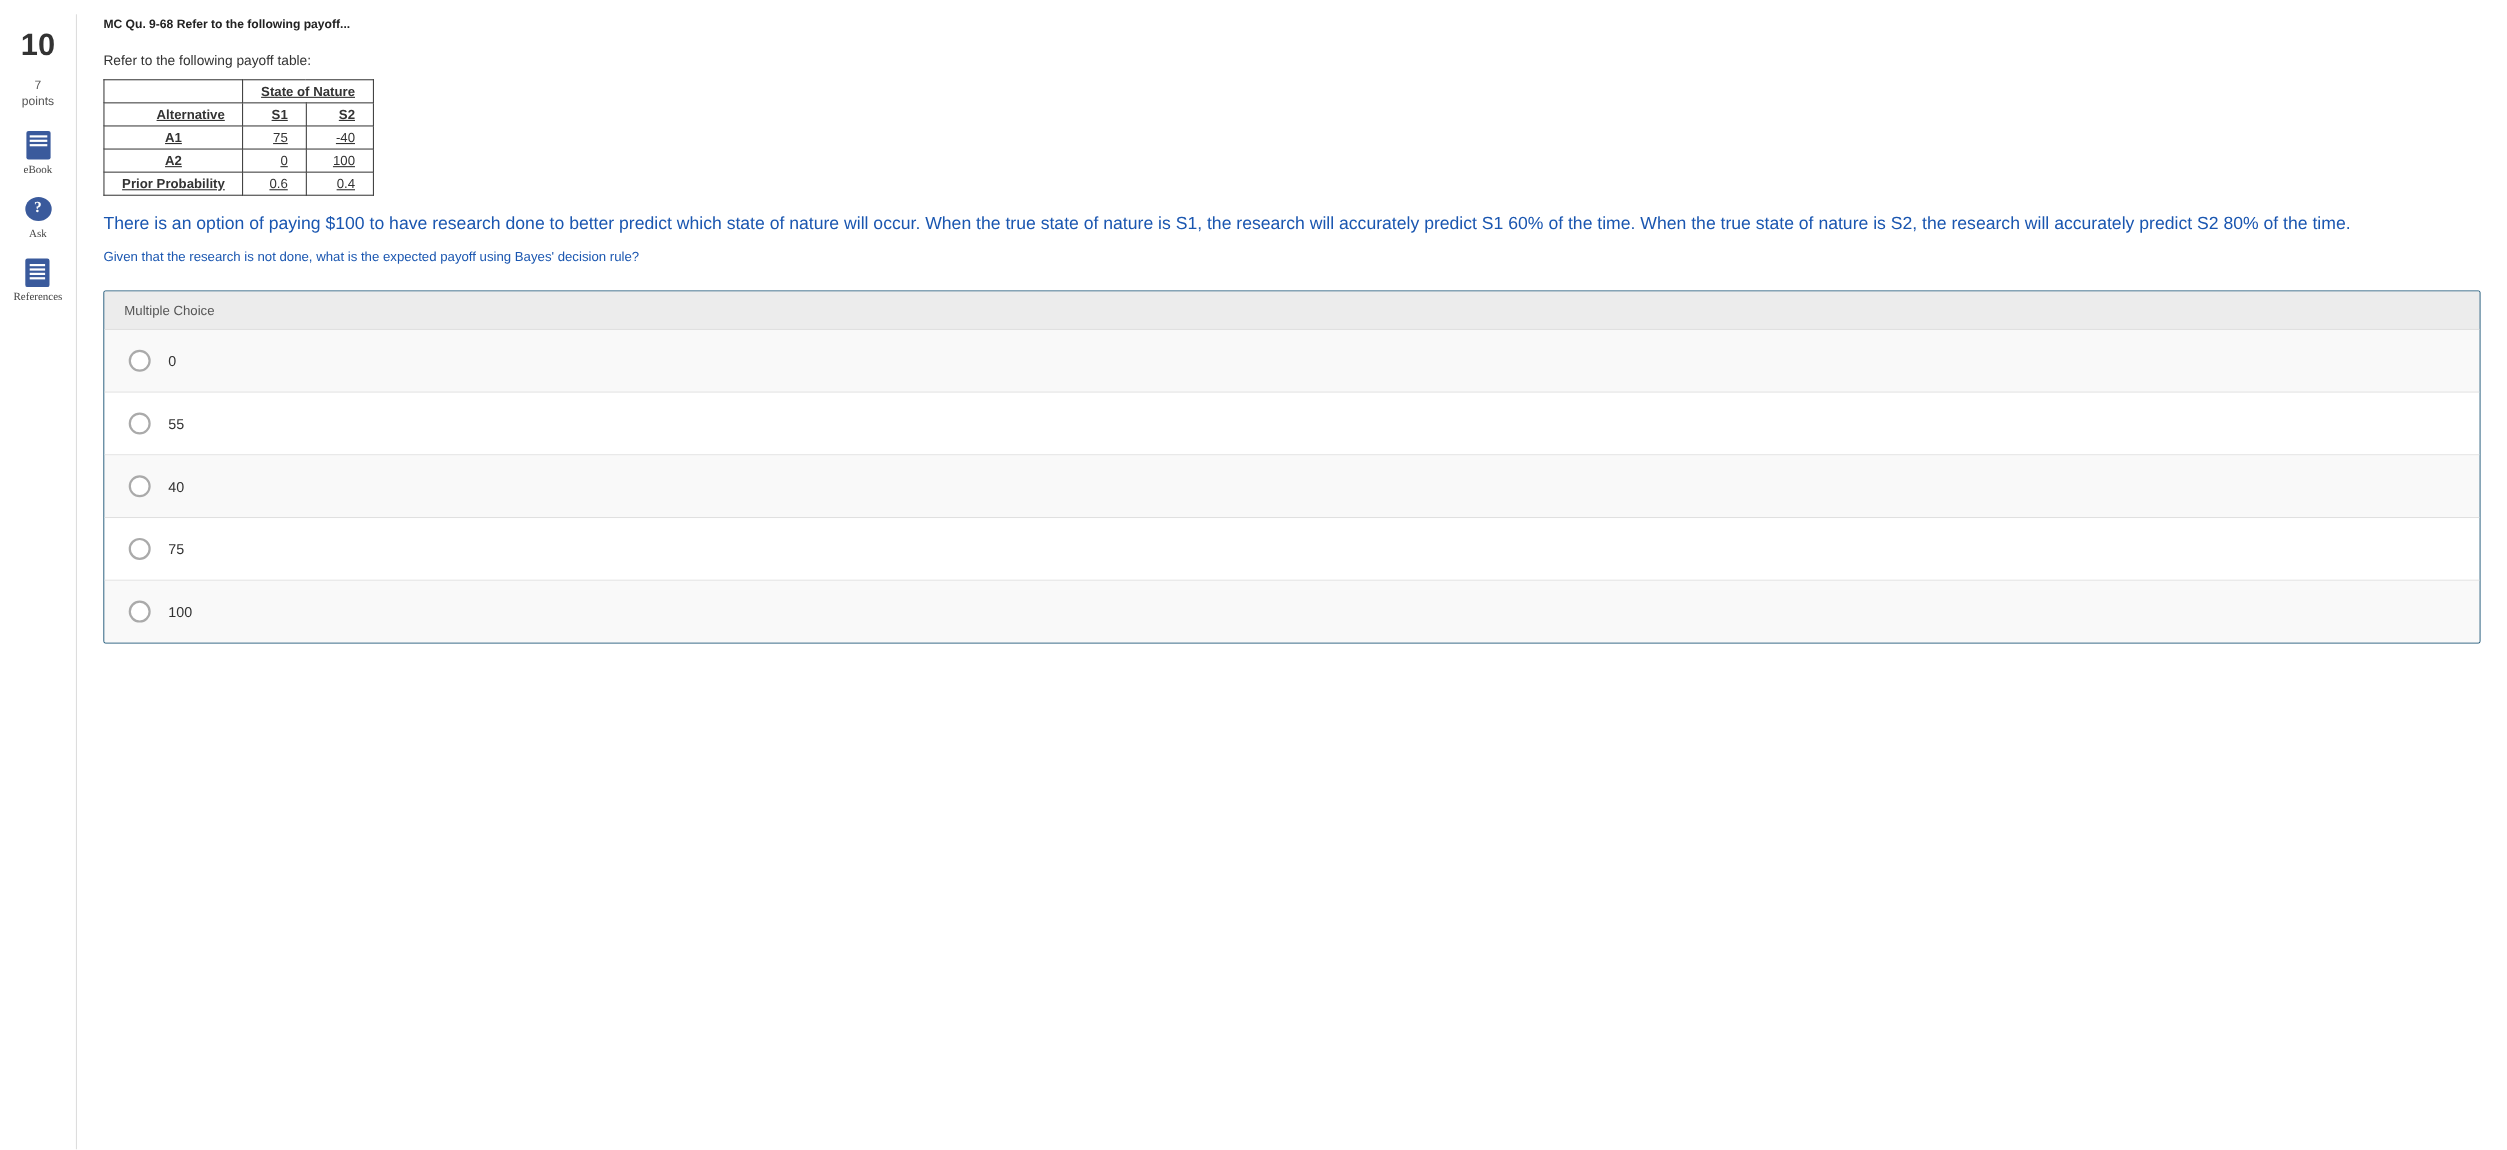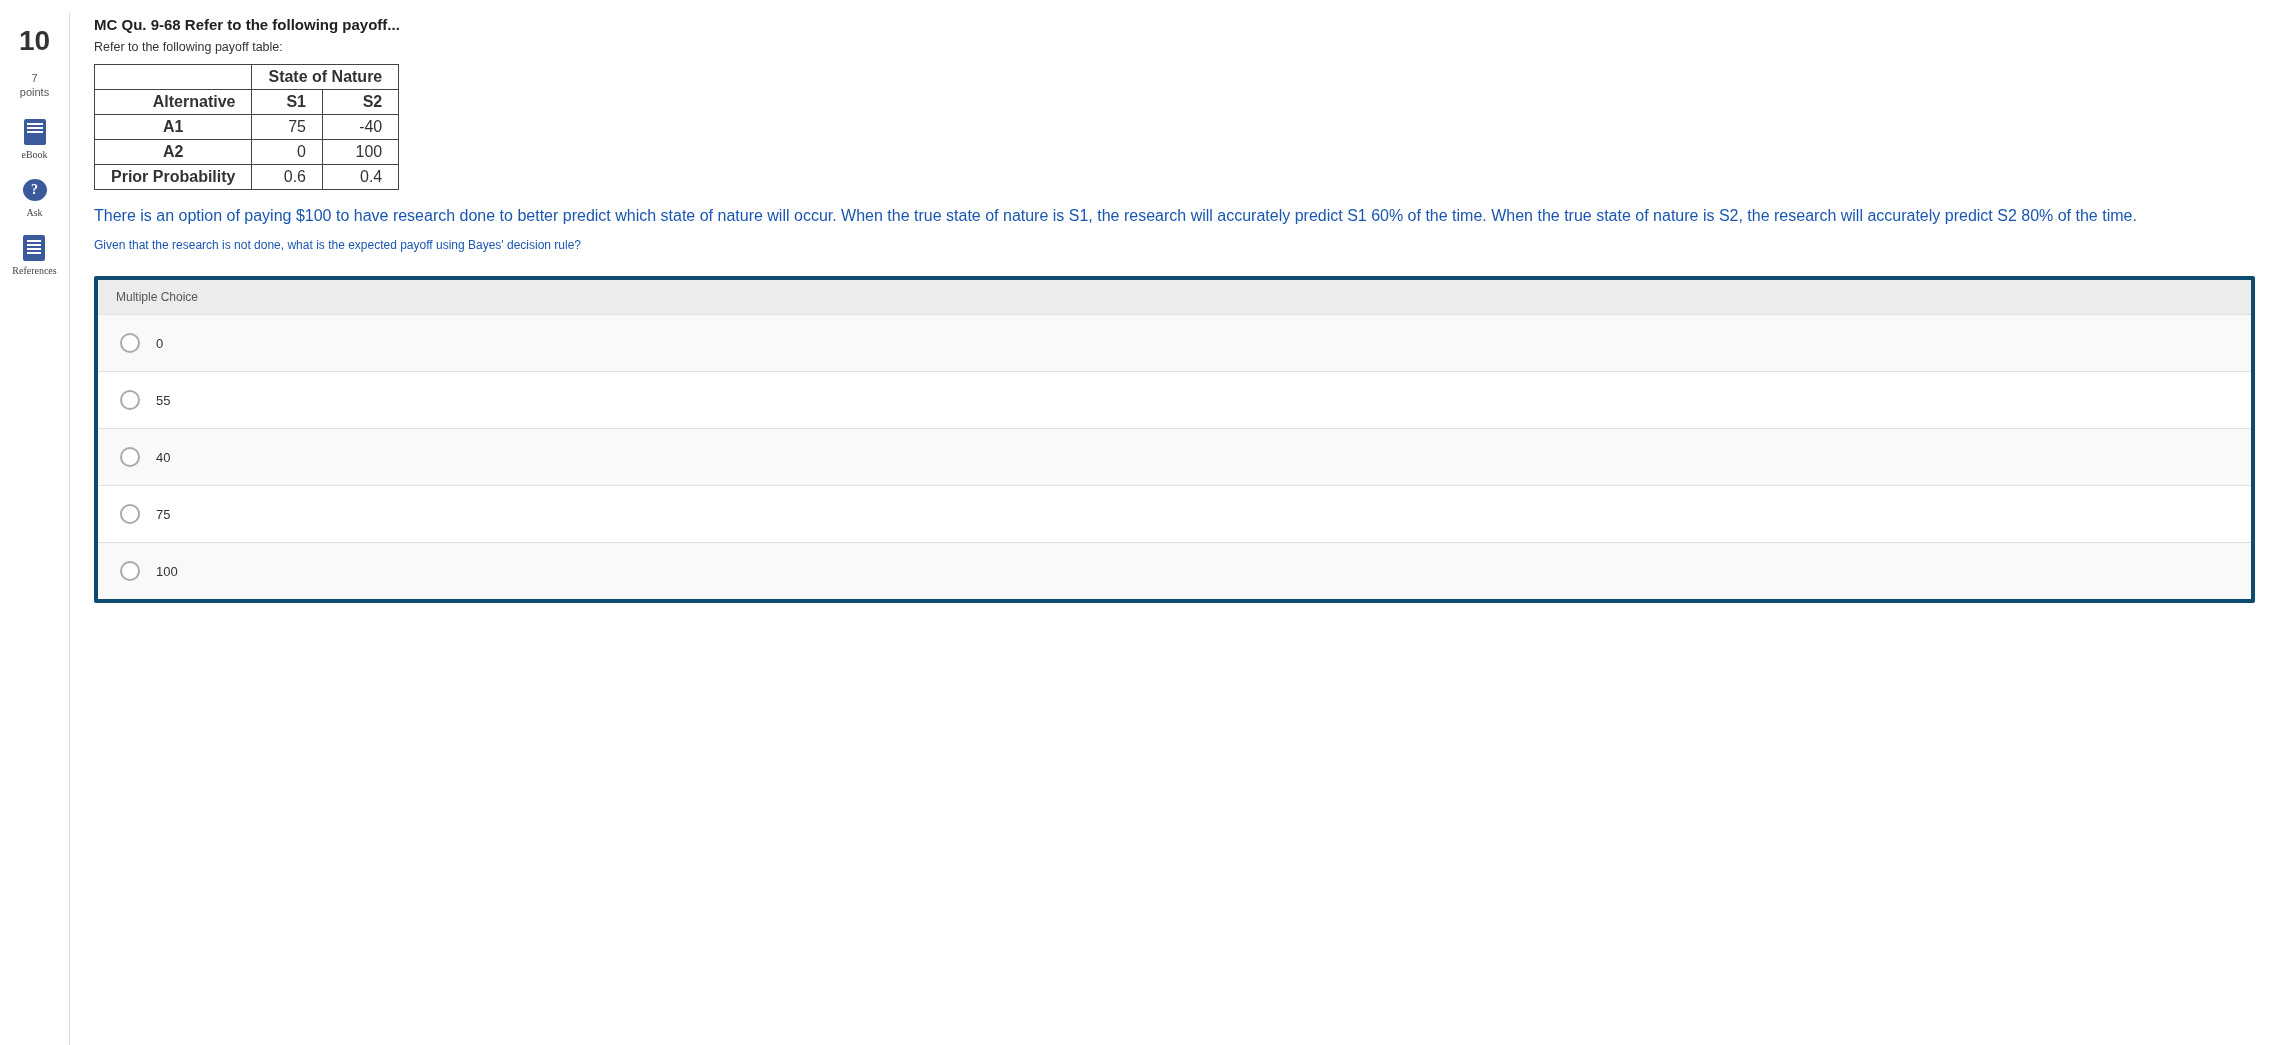--- a/index.html
+++ b/index.html
@@ -123,37 +123,38 @@
     }
 
     
     .main-content {
       flex: 1;
       padding: 16px 24px 24px 24px;
       overflow-y: auto;
     }
 
     .question-title {
-      font-size: 15px;
+      font-size: 11px;
       font-weight: bold;
       color: #222;
-      margin-bottom: 7px;
+      margin-bottom: 20px;
     }
 
     .question-intro {
       font-size: 12.5px;
       color: #333;
       margin-bottom: 10px;
     }
 
     
     .payoff-table {
       border-collapse: collapse;
       margin-bottom: 14px;
-      font-size: 16px;
+      font-size: 12px;
+      text-decoration: underline;
     }
 
     .payoff-table th,
     .payoff-table td {
       border: 1px solid #444;
       padding: 3px 16px;
       text-align: right;
     }
 
     .payoff-table th {
@@ -180,21 +181,21 @@
 
     .question-text {
       font-size: 12px;
       color: #1a56b0;
       margin-bottom: 24px;
     }
 
     
     .mc-container {
       background: #f5f5f5;
-      border: 4px solid #0c4a6e;
+      border: 1px solid #0c4a6e;
       border-radius: 2px;
     }
 
     .mc-header {
       padding: 10px 18px;
       font-size: 12px;
       color: #555;
       border-bottom: 1px solid #e0e0e0;
       background: #ececec;
     }

